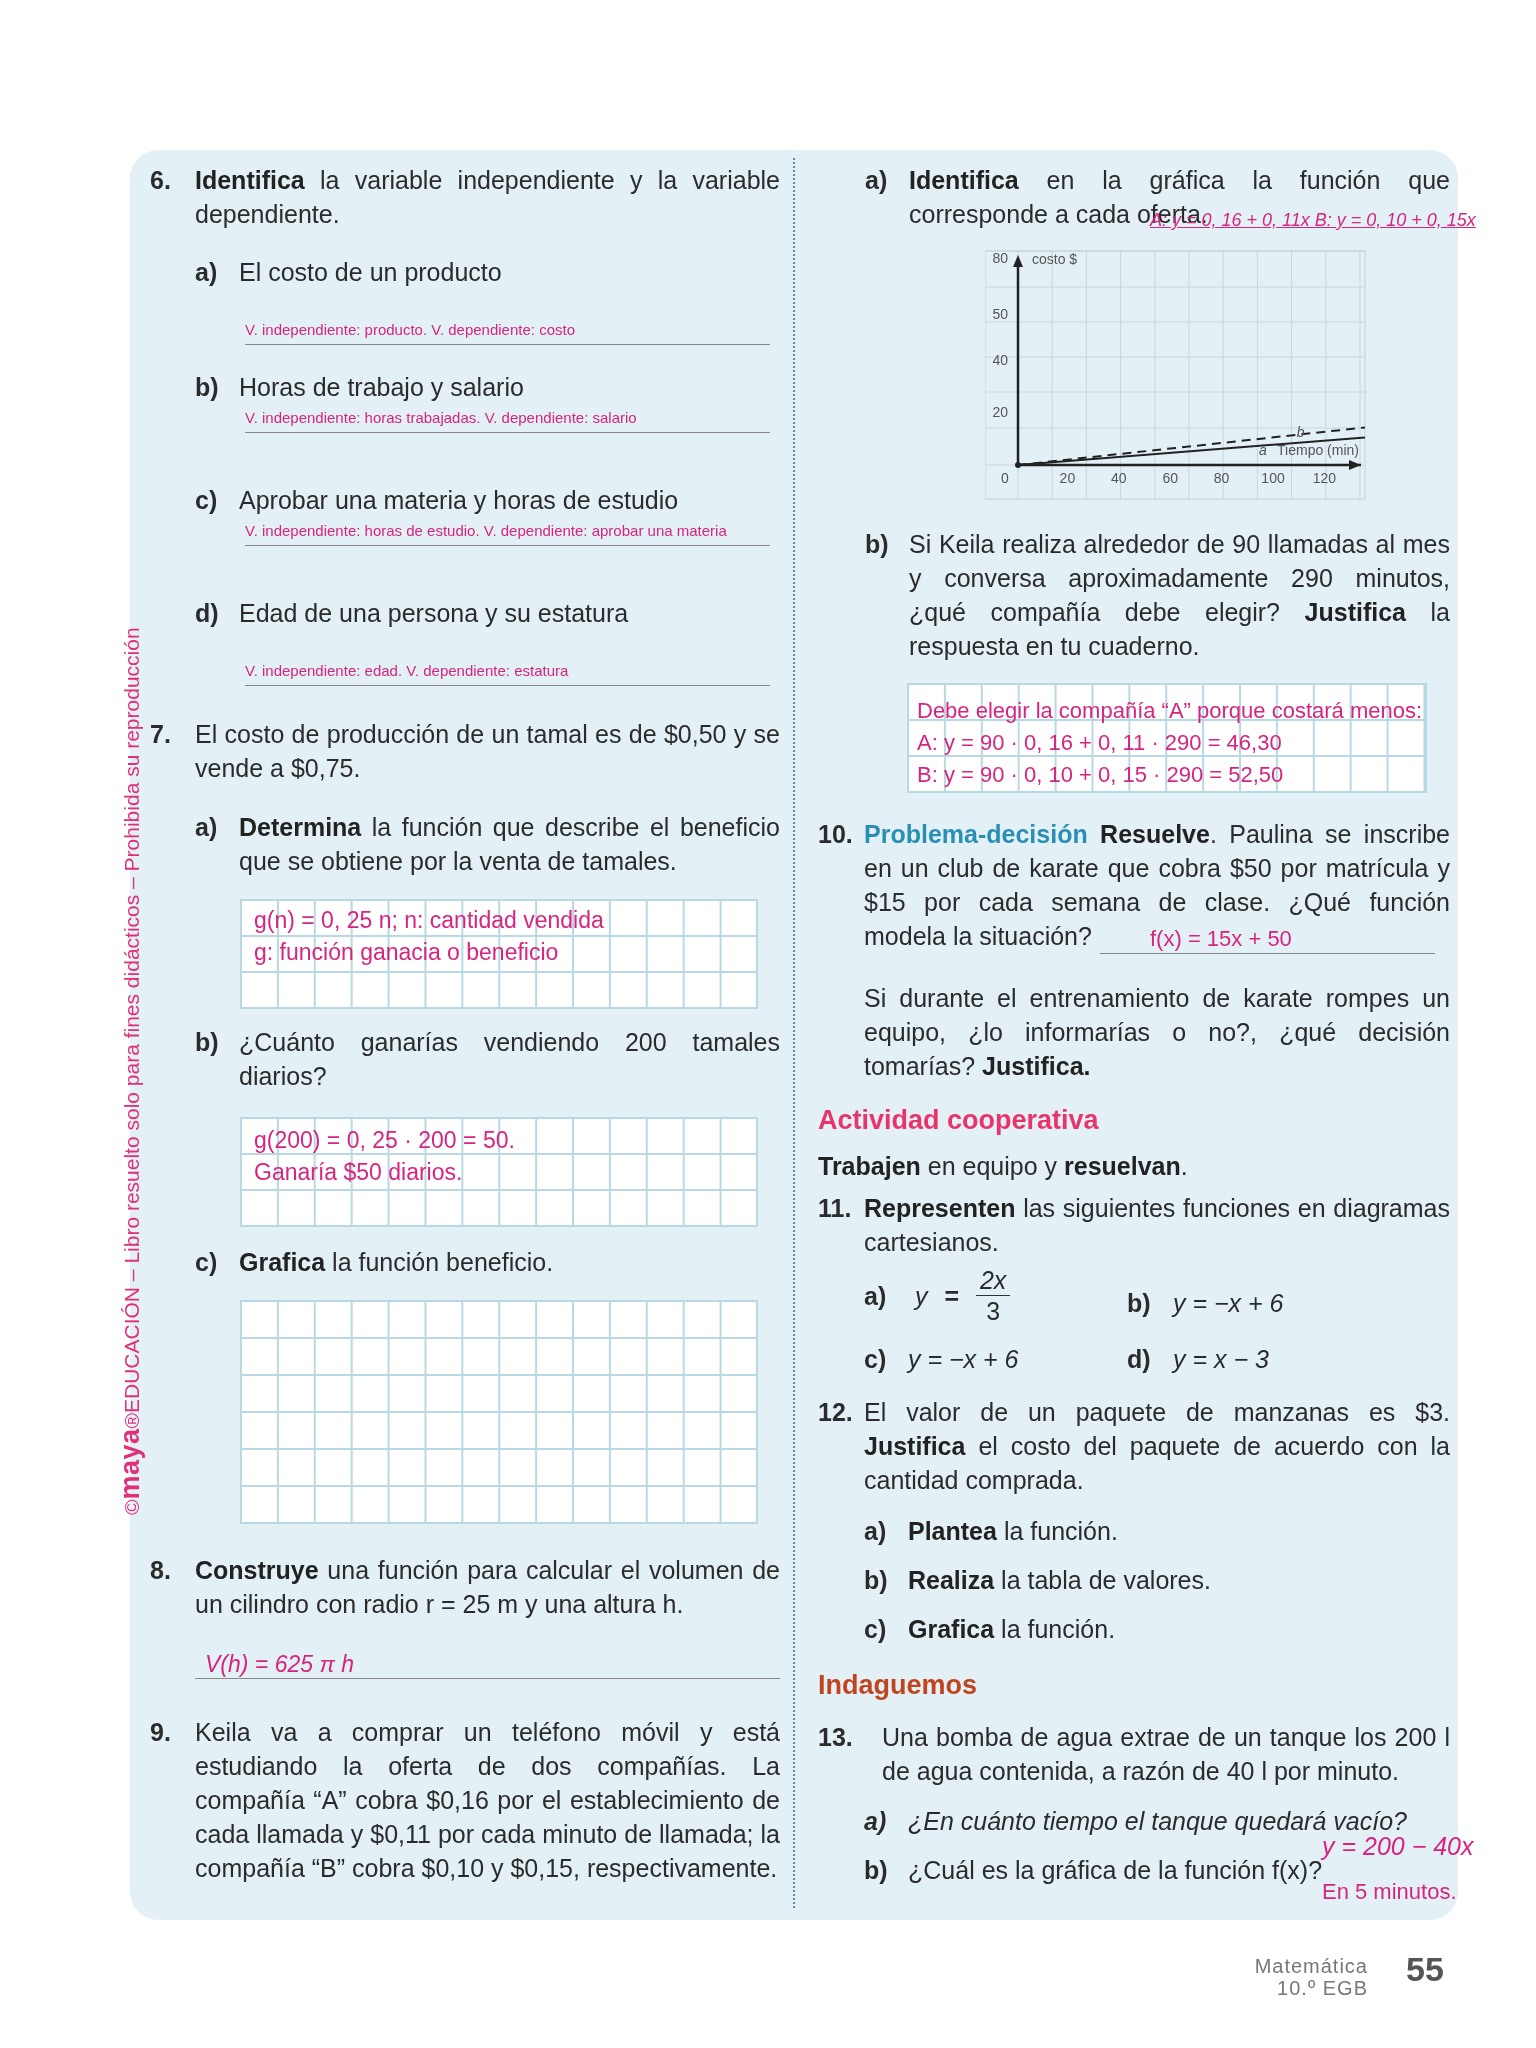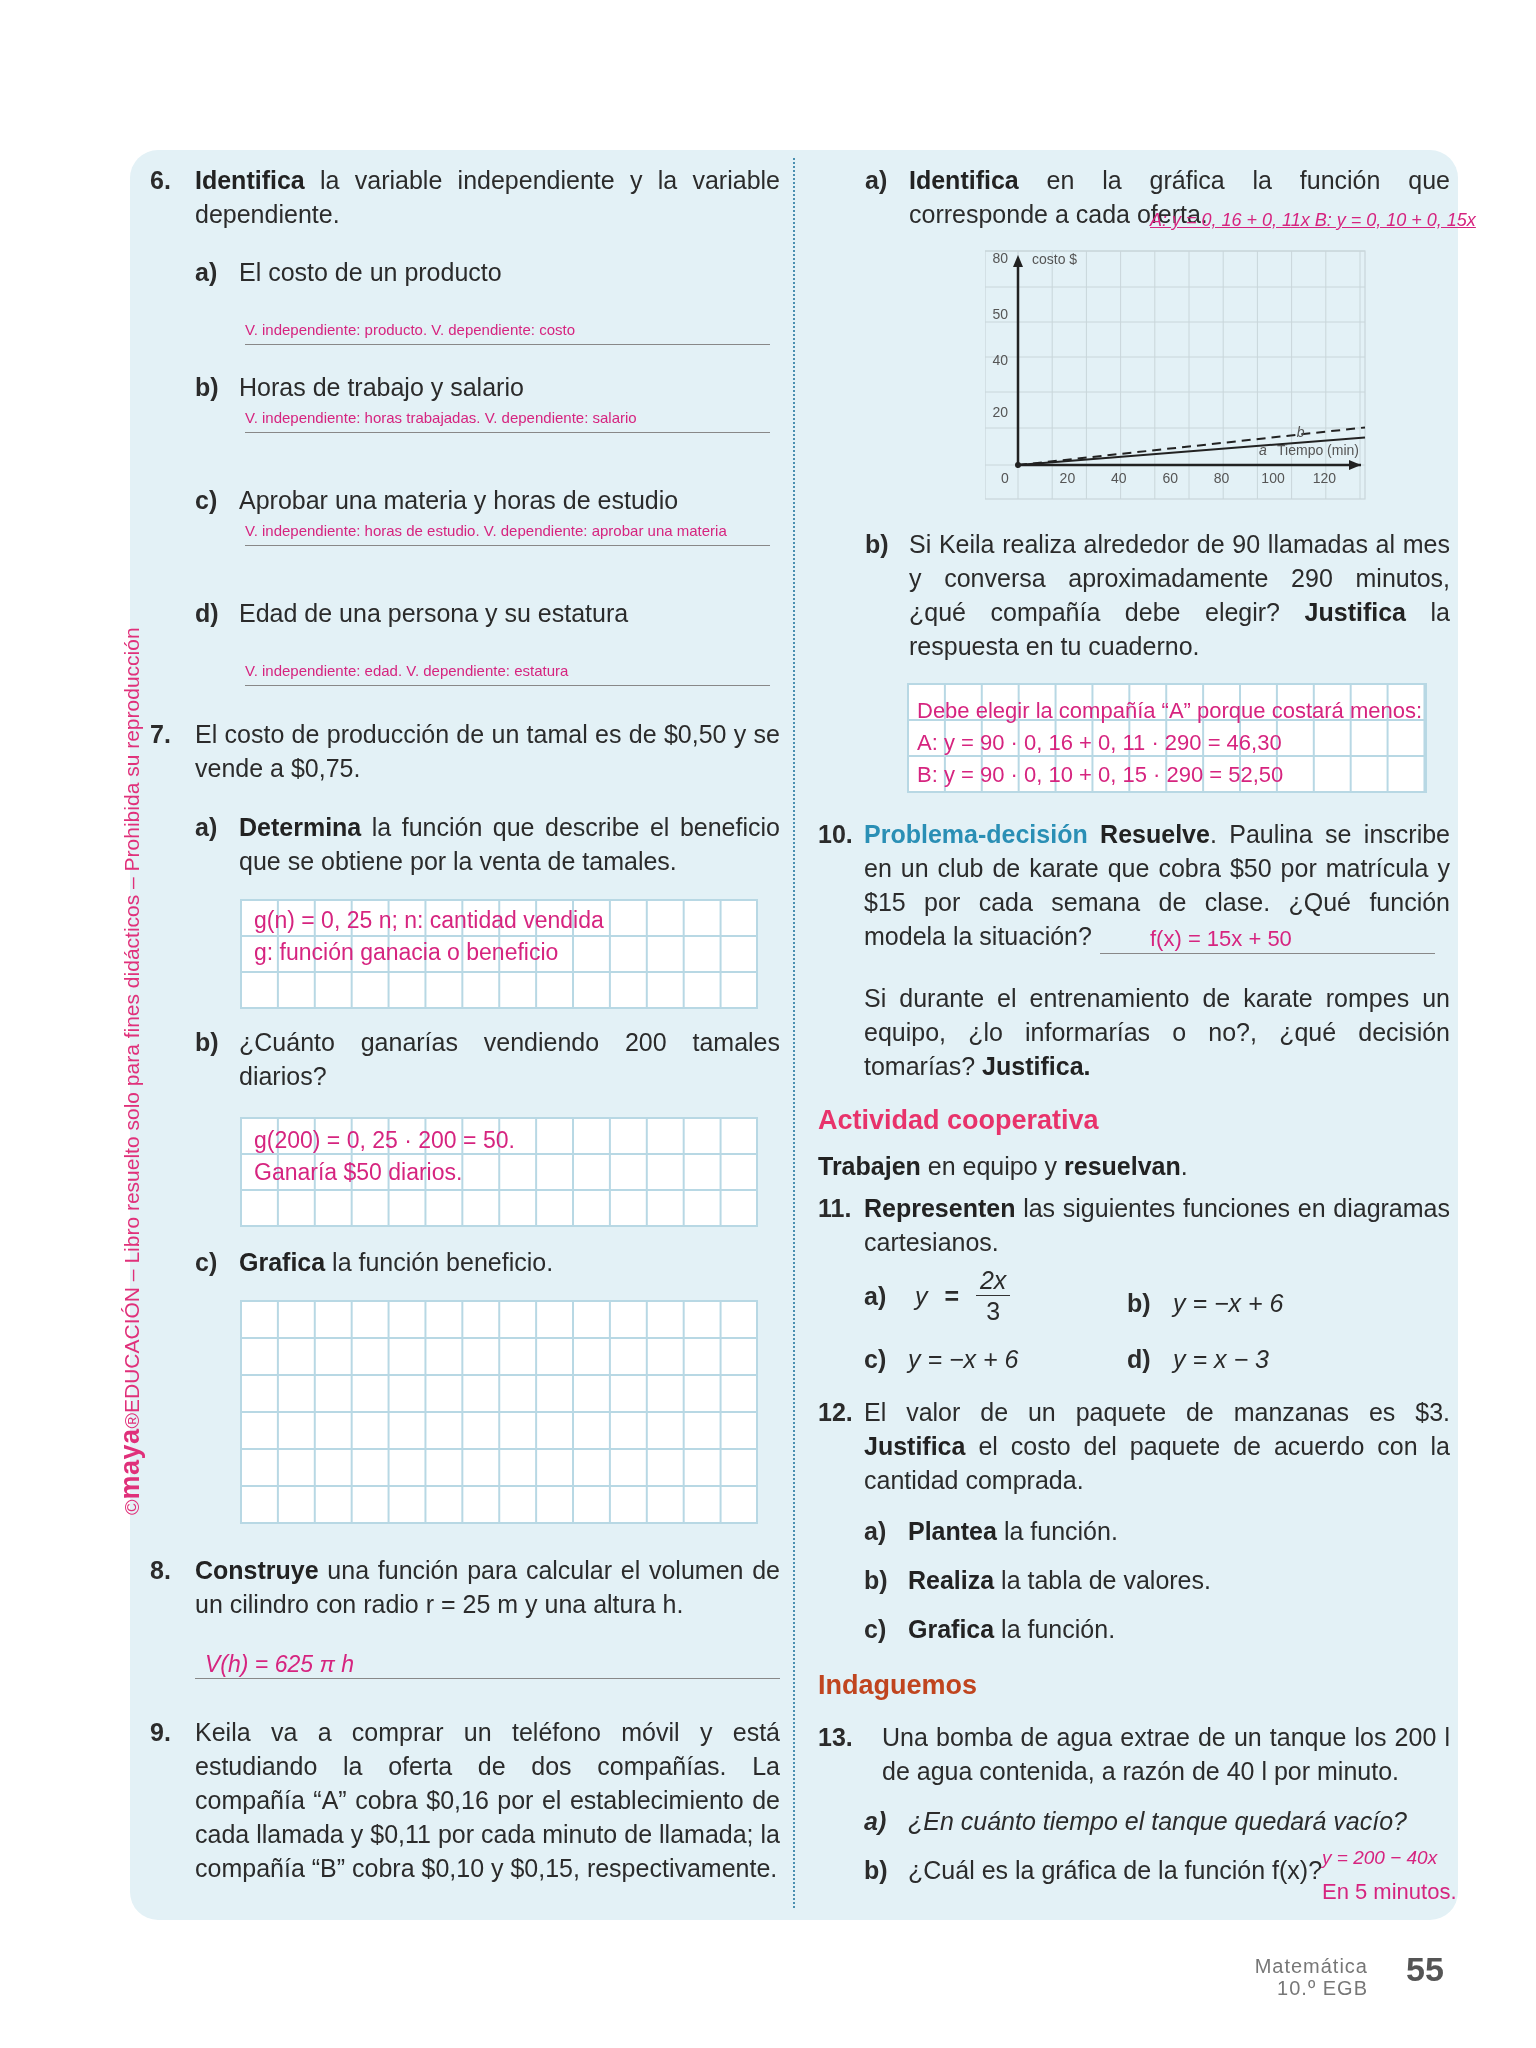--- a/index.html
+++ b/index.html
@@ -232,20 +232,20 @@
 <div class="abs q" style="left:818px;top:1720px;width:632px;">
   <span class="num" style="left:0;">13.</span>
   <div style="margin-left:64px;">Una bomba de agua extrae de un tanque los 200 l de agua contenida, a razón de 40 l por minuto.</div>
 </div>
 <div class="abs q" style="left:864px;top:1804px;font-style:italic;">
   <span style="font-weight:bold;display:inline-block;width:44px;">a)</span><span>¿En cuánto tiempo el tanque quedará vacío?</span>
 </div>
 <div class="abs q" style="left:864px;top:1853px;">
   <span style="font-weight:bold;display:inline-block;width:44px;">b)</span><span>¿Cuál es la gráfica de la función f(x)?</span>
 </div>
-<div class="abs ans" style="left:1322px;top:1832px;font-size:19px;font-style:italic;margin-top:12px;">y = 200 − 40x</div>
+<div class="abs ans" style="left:1322px;top:1832px;font-size:25px;font-style:italic;">y = 200 − 40x</div>
 <div class="abs ans" style="left:1322px;top:1878px;font-size:22px;">En 5 minutos.</div>
 
 <div class="footer-subj">
   <div>Matemática</div>
   <div>10.º EGB</div>
 </div>
 <div class="footer-page">55</div>
 
 </body></html>

